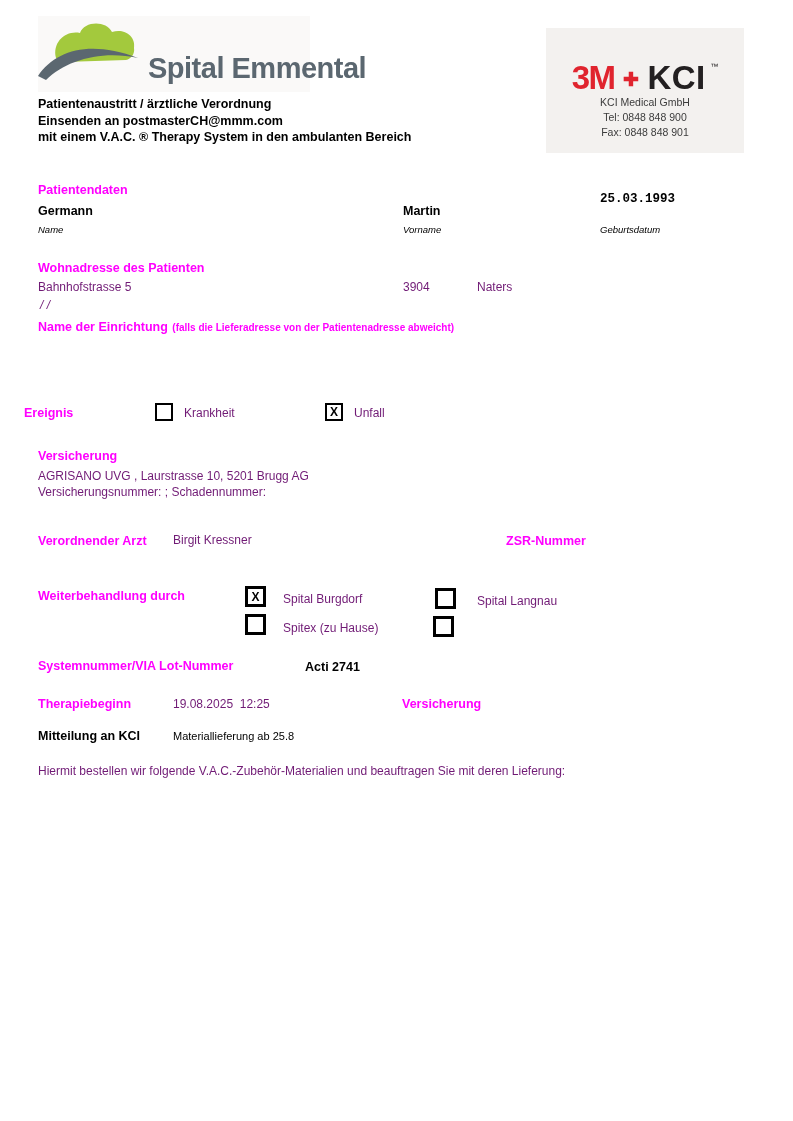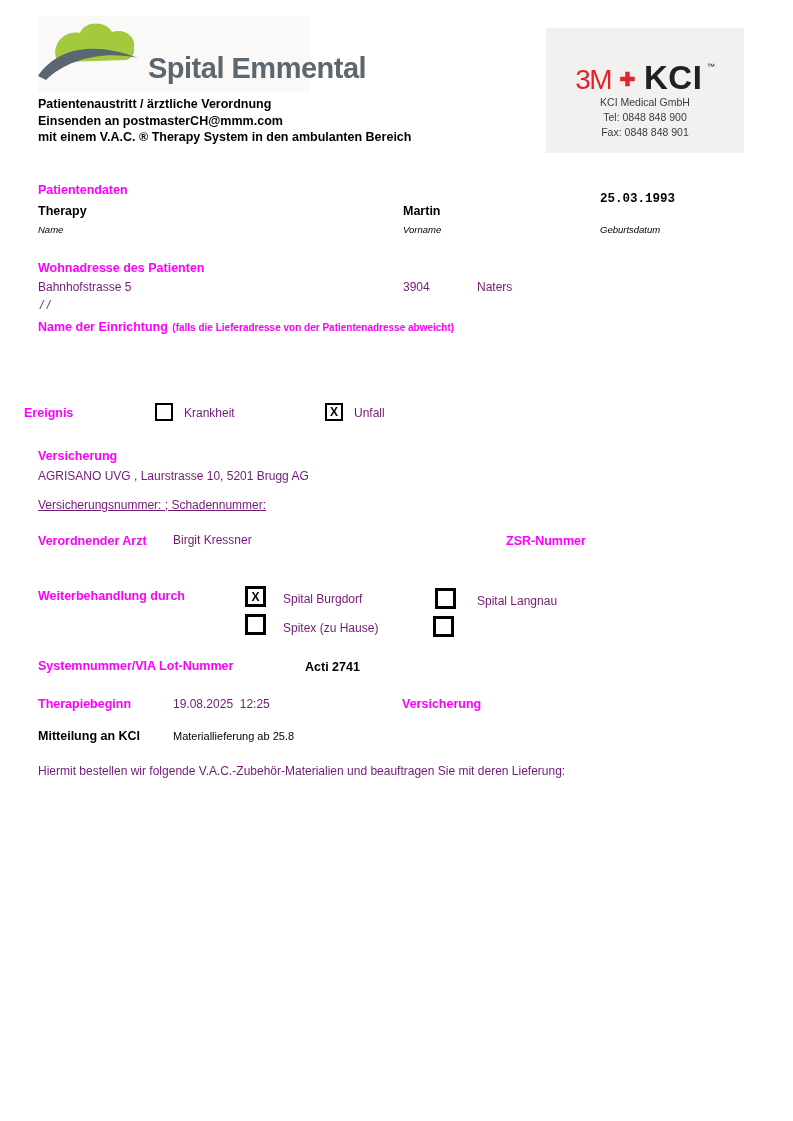--- a/index.html
+++ b/index.html
@@ -10,21 +10,21 @@
 
   
   .logo-box { left:38px; top:16px; width:272px; height:76px; background:#faf9f8; }
   .logo-mark { position:absolute; left:0px; top:2px; width:108px; height:64px; }
   .logo-text { position:absolute; left:110px; top:38px; font-size:29px; font-weight:bold;
                color:#5b6770; letter-spacing:-0.5px; line-height:1; }
 
   
   .kci-box { left:546px; top:28px; width:198px; height:125px; background:#f3f1ef; }
   .brand-row { position:absolute; left:0; top:22px; width:100%; text-align:center; line-height:34px; }
-  .b3m  { color:#e0242e; font-size:28px; font-weight:400; letter-spacing:-1.5px; }
+  .b3m  { color:#e0242e; font-size:33px; font-weight:700; letter-spacing:-1.5px; }
   .bplus{ color:#e0242e; font-size:19px; font-weight:bold; margin:0 4px; vertical-align:3px; }
   .bkci { color:#232021; font-size:33px; font-weight:700; letter-spacing:0.5px; }
   .btm  { color:#232021; font-size:8px; vertical-align:20px; }
   .contact { position:absolute; left:0; top:67px; width:100%; text-align:center;
              font-size:10.5px; color:#3c3c3c; line-height:15px; }
 
   
   .hdr { left:38px; top:96px; font-size:12.5px; font-weight:bold; line-height:16.5px; color:#000; }
 
   
@@ -68,21 +68,21 @@
     </div>
   </div>
 
   <div class="abs hdr">
     <div>Patientenaustritt / ärztliche Verordnung</div>
     <div>Einsenden an postmasterCH@mmm.com</div>
     <div>mit einem V.A.C. ® Therapy System in den ambulanten Bereich</div>
   </div>
 
   <div class="abs mag" style="left:38px; top:183px;">Patientendaten</div>
-  <div class="abs bval" style="left:38px;  top:204px;">Therapy</div>
+  <div class="abs bval" style="left:38px;  top:204px;">Germann</div>
   <div class="abs bval" style="left:403px; top:204px;">Martin</div>
   <div class="abs bval" style="left:600px; top:192px;font-family:Liberation Mono, monospace;">25.03.1993</div>
   <div class="abs ital" style="left:38px;  top:224px;">Name</div>
   <div class="abs ital" style="left:403px; top:224px;">Vorname</div>
   <div class="abs ital" style="left:600px; top:224px;">Geburtsdatum</div>
 
   <div class="abs mag" style="left:38px; top:261px;">Wohnadresse des Patienten</div>
   <div class="abs rtext" style="left:38px;  top:280px;">Bahnhofstrasse 5</div>
   <div class="abs rtext" style="left:403px; top:280px;">3904</div>
   <div class="abs rtext" style="left:477px; top:280px;">Naters</div>
@@ -94,21 +94,21 @@
   </div>
 
   <div class="abs mag" style="left:24px; top:406px;">Ereignis</div>
   <div class="cb" style="left:155px; top:403px;"></div>
   <div class="abs rtext" style="left:184px; top:406px;">Krankheit</div>
   <div class="cb" style="left:325px; top:403px;">X</div>
   <div class="abs rtext" style="left:354px; top:406px;">Unfall</div>
 
   <div class="abs mag" style="left:38px; top:449px;">Versicherung</div>
   <div class="abs rtext" style="left:38px; top:469px;">AGRISANO UVG , Laurstrasse 10, 5201 Brugg AG</div>
-  <div class="abs rtext" style="left:38px; top:498px;text-decoration:underline;">Versicherungsnummer: ; Schadennummer:</div>
+  <div class="abs rtext" style="left:38px; top:485px;">Versicherungsnummer: ; Schadennummer:</div>
 
   <div class="abs mag" style="left:38px; top:534px;">Verordnender Arzt</div>
   <div class="abs rtext" style="left:173px; top:533px;">Birgit Kressner</div>
   <div class="abs mag" style="left:506px; top:534px;">ZSR-Nummer</div>
 
   <div class="abs mag" style="left:38px; top:589px;">Weiterbehandlung durch</div>
   <div class="cb cb-lg" style="left:245px; top:586px;">X</div>
   <div class="abs rtext" style="left:283px; top:592px;">Spital Burgdorf</div>
   <div class="cb cb-lg" style="left:435px; top:588px;"></div>
   <div class="abs rtext" style="left:477px; top:594px;">Spital Langnau</div>

